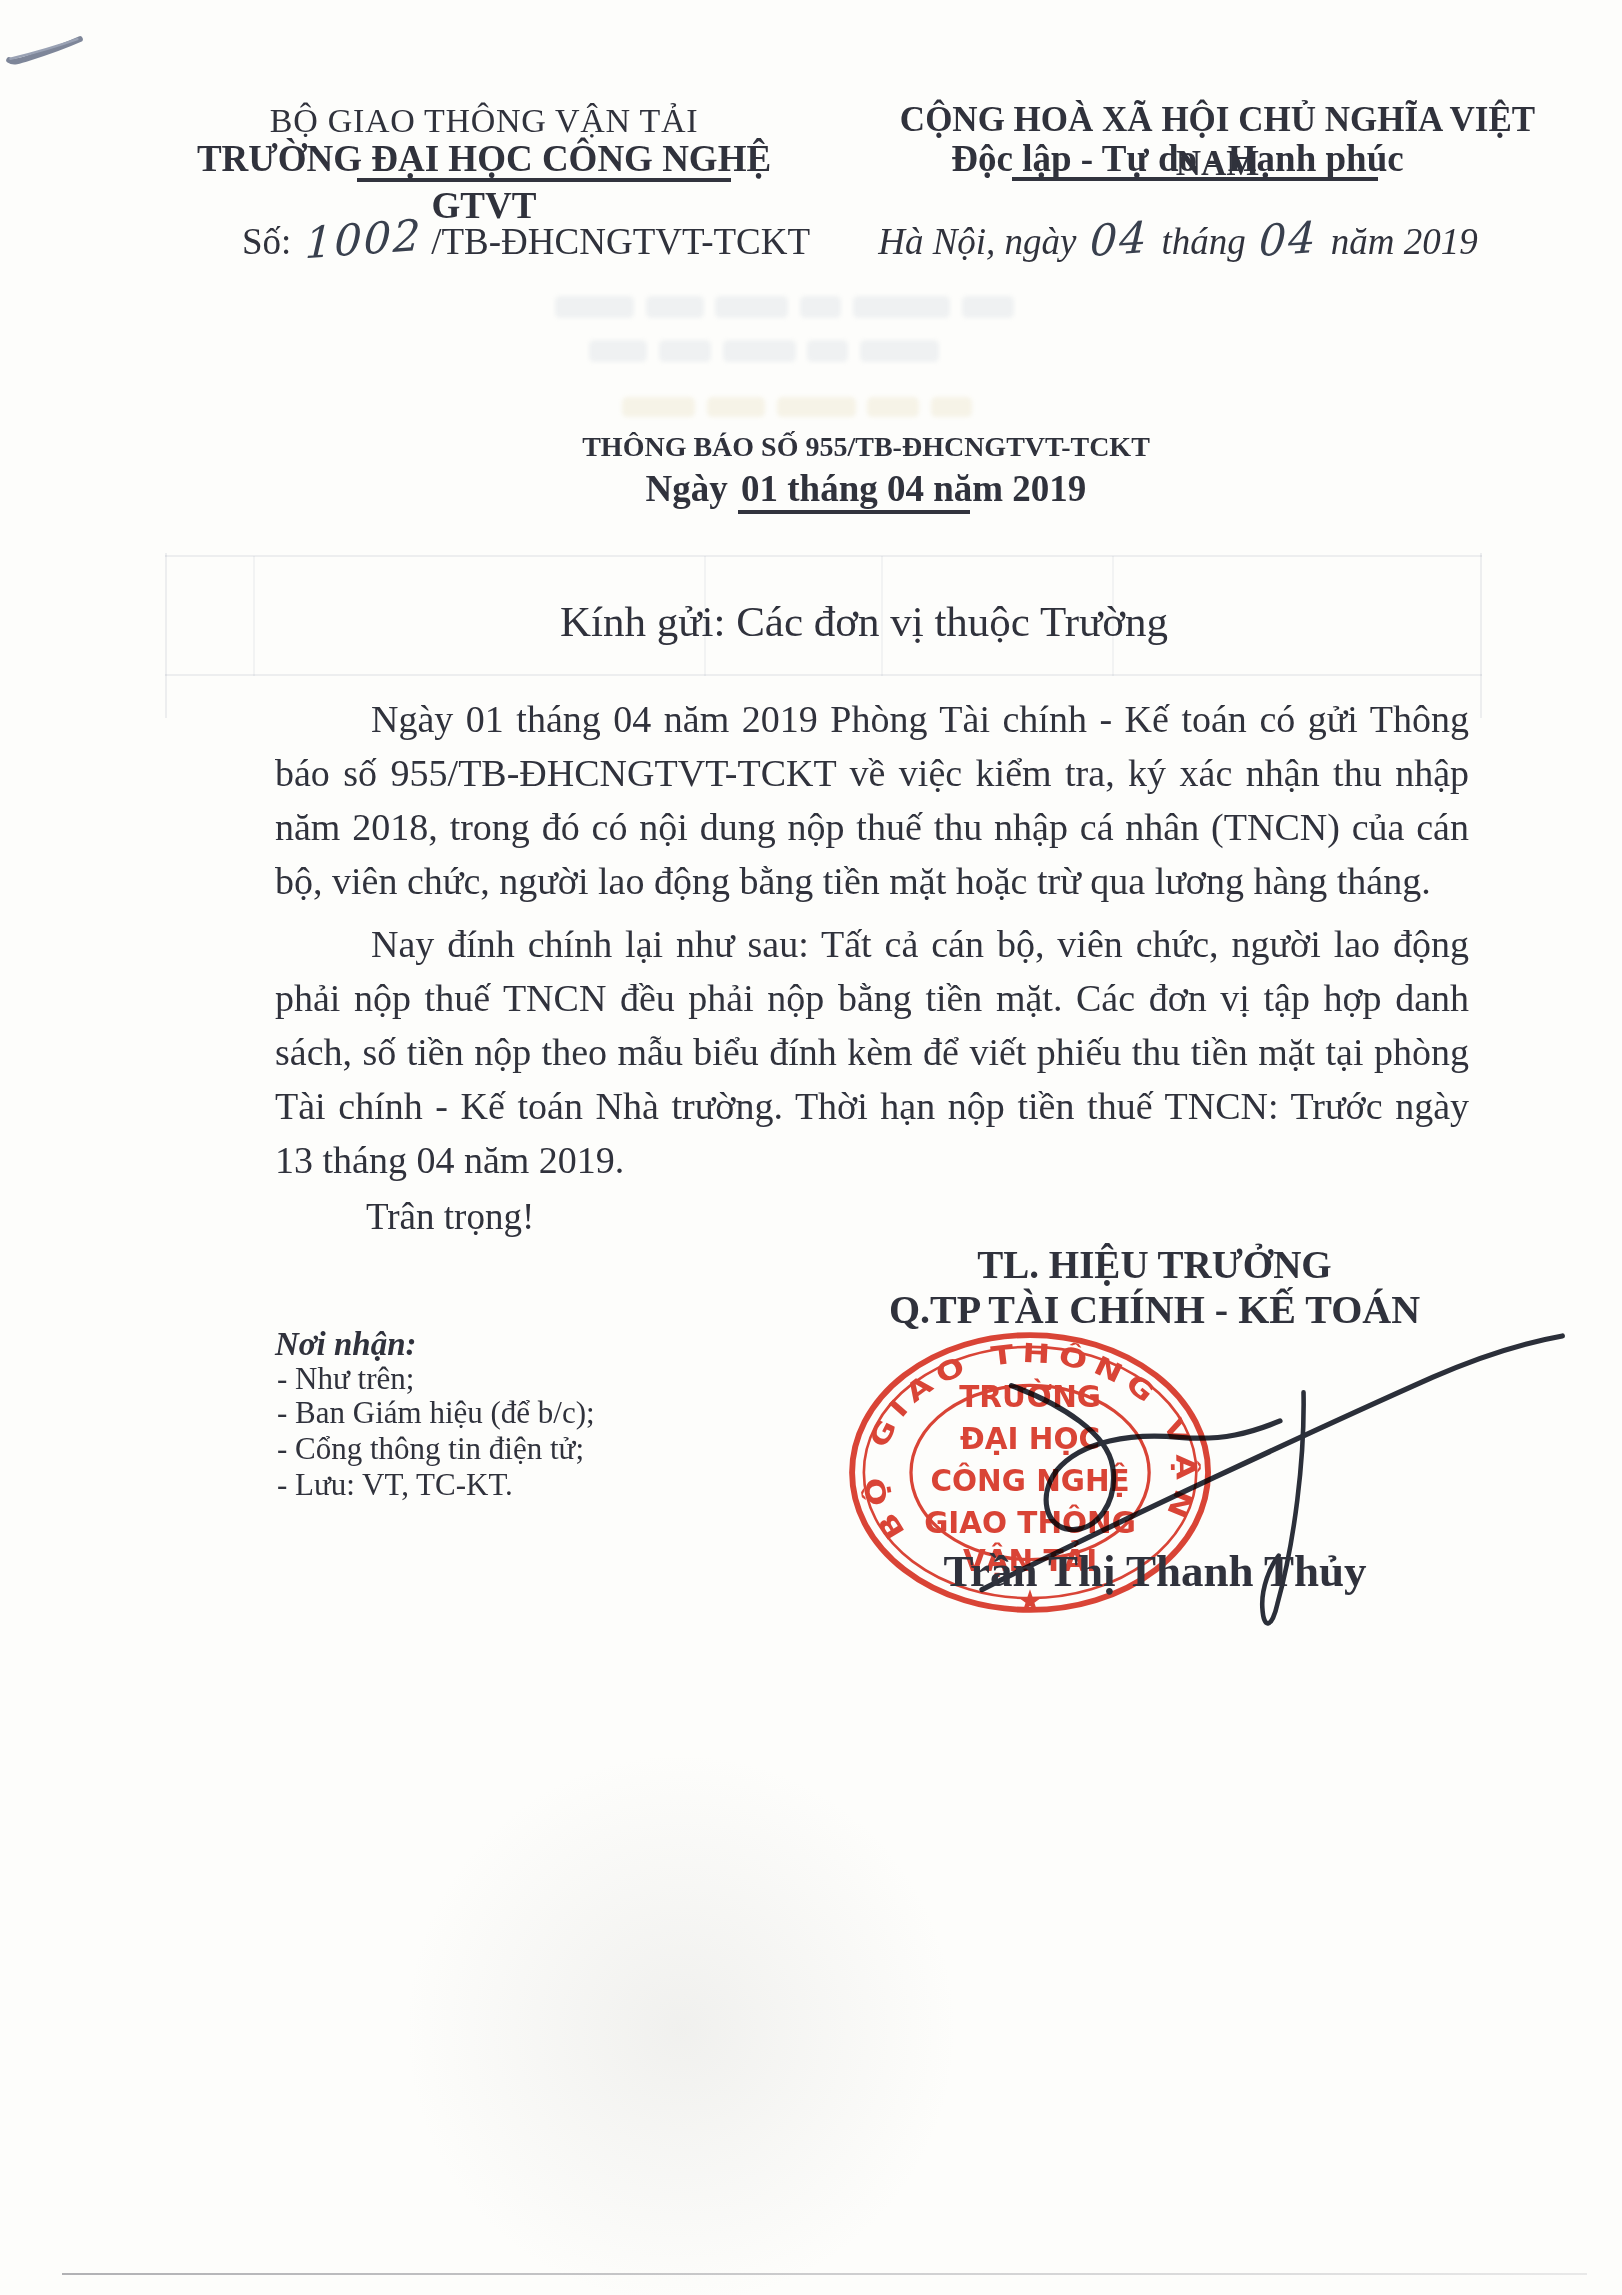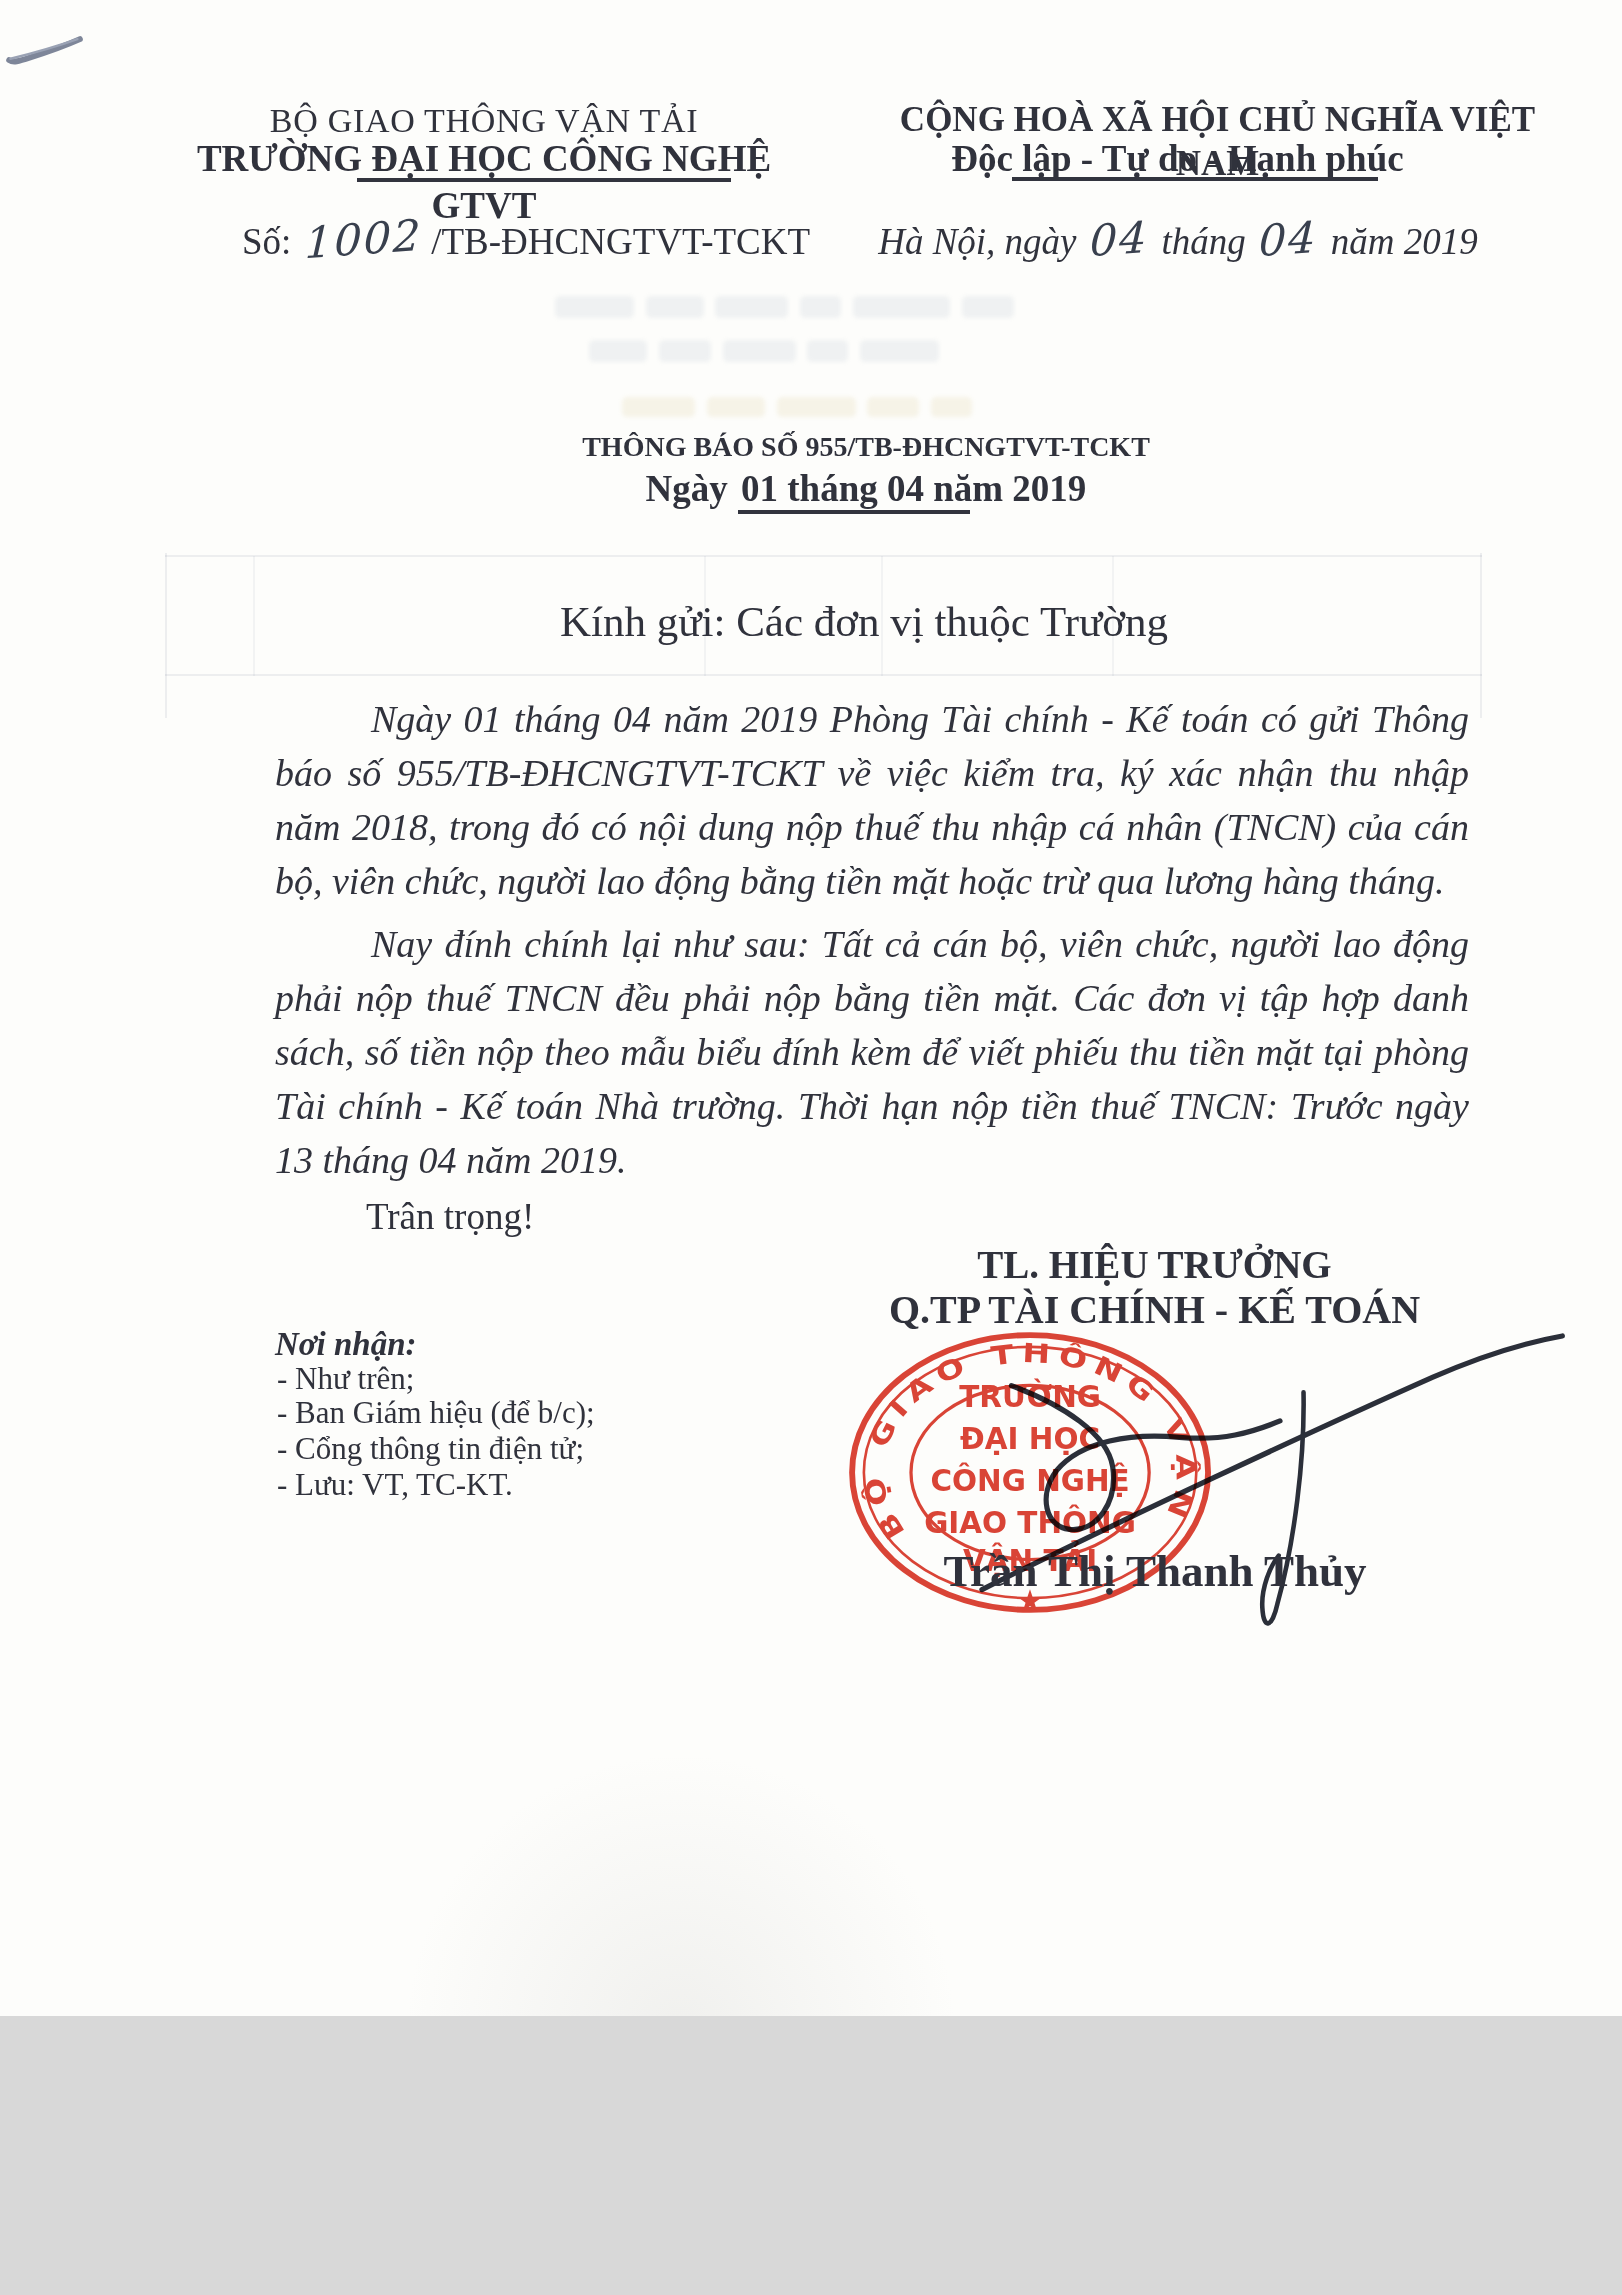--- a/index.html
+++ b/index.html
@@ -1,17 +1,17 @@
 <!DOCTYPE html>
 <html style="font-size:10.5px"><head>
 <meta charset="utf-8">
 <style>
   html,body{margin:0;padding:0;background:#d8d8d8;}
   .page{
-    position:relative;width:1623px;height:2016px;background:#fdfdfb;
+    position:relative;width:1623px;height:2295px;background:#fdfdfb;
     font-family:"Liberation Serif","DejaVu Serif",serif;color:#30323c;overflow:hidden;
   }
   .abs{position:absolute;}
   .center{text-align:center;}
   
   .hdr-l1{left:157px;top:99px;width:654px;font-size:34px;line-height:44px;letter-spacing:0.7px;}
   .hdr-l2{left:157px;top:135px;width:654px;font-size:37px;line-height:47px;font-weight:bold;}
   .ul-left{left:357px;top:178px;width:374px;height:3.9px;background:#32343e;}
   .hdr-r1{left:884px;top:98px;width:667px;font-size:35px;line-height:44px;font-weight:bold;}
   .hdr-r2{left:844px;top:135px;width:667px;font-size:37px;line-height:47px;font-weight:bold;}
@@ -22,21 +22,21 @@
         display:inline-block;transform:rotate(-4deg) skewX(-6deg);letter-spacing:2px;}
   .ml-s{margin-left:3.9px;}
   
   .t1{left:277px;top:383px;width:1178px;font-size:41px;line-height:43px;font-weight:bold;}
   .t2{left:277px;top:425px;width:1178px;font-size:28px;line-height:43px;font-weight:bold;}
   .t3{left:277px;top:467px;width:1178px;font-size:37px;line-height:43px;font-weight:bold;}
   .title-ul{left:738px;top:510px;width:232px;height:3.9px;background:#32343e;}
   
   .salutation{left:537px;top:600px;width:654px;font-size:43px;line-height:43px;}
   .para{left:275px;width:1194px;font-size:38px;line-height:54px;text-align:justify;
-        text-indent:96px;margin:0;font-style:italic;}
+        text-indent:96px;margin:0;}
   .p1{top:692px;}
   .p2{top:917px;}
   .closing{left:366px;top:1195px;font-size:37px;line-height:43px;}
   
   .sig-t1{left:824px;top:1243px;width:661px;font-size:39px;line-height:43px;font-weight:bold;}
   .sig-t2{left:824px;top:1288px;width:661px;font-size:40px;line-height:43px;font-weight:bold;}
   .signer{left:828px;top:1550px;width:654px;font-size:45px;line-height:43px;font-weight:bold;}
   
   .recip-label{left:275px;top:1324px;font-size:33px;line-height:41px;font-weight:bold;font-style:italic;}
   .recip{left:277px;font-size:31px;line-height:37px;}

